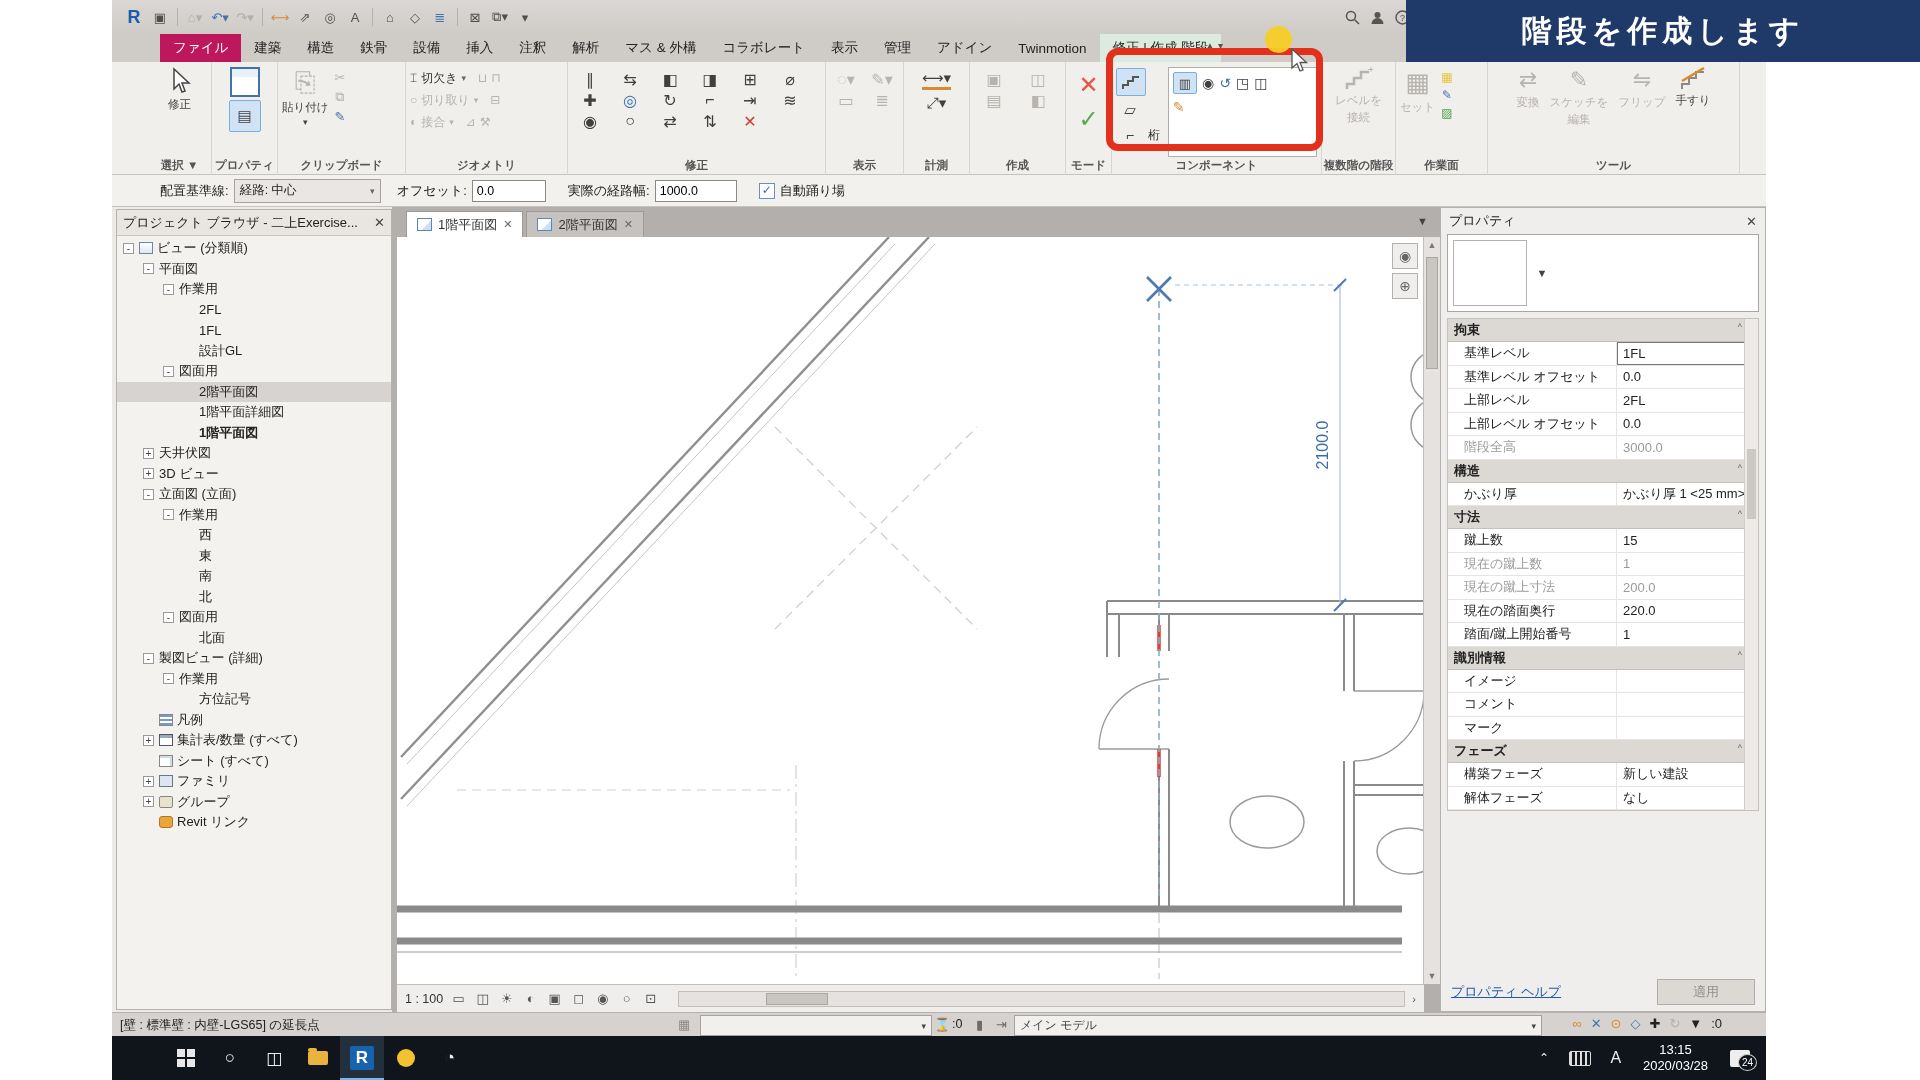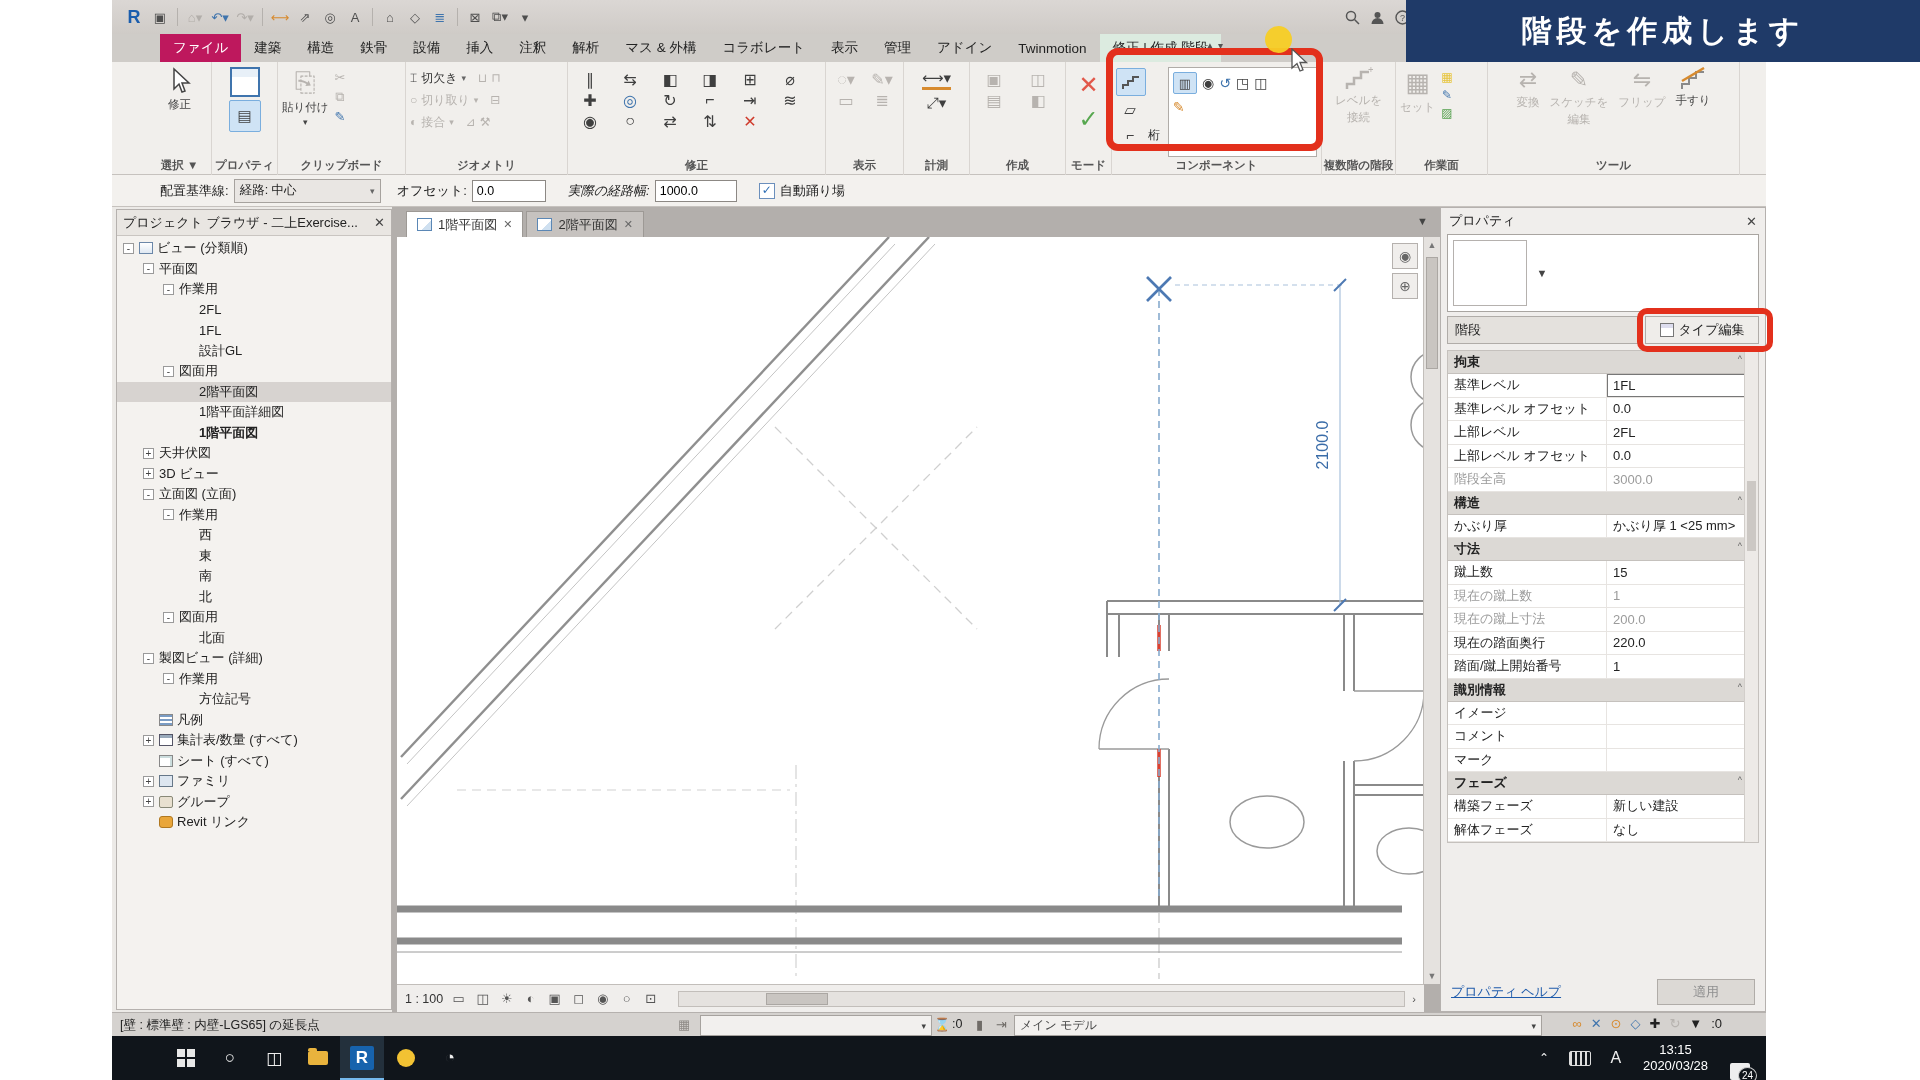--- a/index.html
+++ b/index.html
@@ -100,21 +100,21 @@
   .fsel{flex:1;background:#e4e1dd;border:1px solid #b0aca8;display:flex;align-items:center;padding:0 7px;color:#222;}
   .edittype{width:112px;background:#efedea;border:1px solid #b0aca8;display:flex;align-items:center;justify-content:center;
     gap:5px;font-size:13px;color:#222;position:relative;}
   .et-ico{width:12px;height:12px;border:1px solid #777;background:linear-gradient(#dde 0 4px,#fff 4px);}
   .redbox2{position:absolute;left:-9px;right:-15px;top:-9px;bottom:-9px;border:6px solid #e3301c;border-radius:10px;z-index:55;pointer-events:none;}
   .pgrid{margin:6px 6px 0;background:#fff;border:1px solid #c5c1bd;position:relative;}
   .ghead{height:22px;background:#dcd9d5;border-bottom:1px solid #c5c1bd;display:flex;align-items:center;
     padding:0 22px 0 6px;font-weight:bold;color:#222;position:relative;}
   .caret{position:absolute;right:16px;top:3px;font-size:9px;color:#666;font-weight:normal;}
   .prow{display:flex;height:22.5px;border-bottom:1px solid #e7e4e1;align-items:stretch;padding-right:13px;}
-  .pname{width:152px;flex:none;padding-left:6px;display:flex;align-items:center;border-right:1px solid #e7e4e1;
+  .pname{width:152px;flex:none;padding-left:16px;display:flex;align-items:center;border-right:1px solid #e7e4e1;
     white-space:nowrap;overflow:hidden;color:#222;}
   .pval{flex:1;padding-left:6px;display:flex;align-items:center;white-space:nowrap;overflow:hidden;color:#222;}
   .prow.dim .pname,.prow.dim .pval{color:#9b9b9b;}
   .prow.vbox .pval{box-shadow:inset 0 0 0 1px #777;}
   .pscroll{position:absolute;right:0;top:0;bottom:0;width:13px;background:#edeae7;border-left:1px solid #d2ceca;}
   .pthumb{position:absolute;left:2px;right:2px;top:130px;height:70px;background:#ccc8c4;}
   .pbottom{position:absolute;left:10px;right:10px;bottom:6px;display:flex;align-items:center;justify-content:space-between;}
   .phelp{color:#1f5bab;text-decoration:underline;}
   .applybtn{width:96px;height:24px;background:#dcd9d5;border:1px solid #b0aca8;color:#8f8f8f;display:flex;align-items:center;justify-content:center;}
   
@@ -451,21 +451,21 @@
     </div>
 
     <div class="optionsbar">
       <span>配置基準線:</span>
       <div class="obcombo">
         <span>経路: 中心</span>
         <span style="font-size:9px;color:#666;">▾</span>
       </div>
       <span style="margin-left:16px;">オフセット:</span>
       <input class="obinput" style="width: 64px;" readonly="" value="0.0">
-      <span style="margin-left:22px;font-style:italic;">実際の経路幅:</span>
+      <span style="margin-left:22px;">実際の経路幅:</span>
       <input class="obinput" style="width: 72px;" readonly="" value="1000.0">
       <span class="chk">✓</span>
       <span>自動踊り場</span>
     </div>
 
     <div class="browser">
       <div class="bheader">
         <span>プロジェクト ブラウザ - 二上Exercise...</span>
         <span class="bx">✕</span>
       </div>
@@ -779,30 +779,20 @@
 
     <div class="props">
       <div class="pheader">
         <span>プロパティ</span>
         <span style="margin-left:auto;color:#444;">✕</span>
       </div>
       <div class="typesel">
         <div class="thumb"></div>
         <div class="tsdd">▼</div>
       </div>
-      <div class="filterrow">
-        <div class="fsel">
-          <span>階段</span>
-        </div>
-        <div class="edittype">
-          <div class="redbox2"></div>
-          <span class="et-ico"></span>
-          <span>タイプ編集</span>
-        </div>
-      </div>
       <div class="pgrid">
 
           <div>
             <div class="ghead">
               <span>拘束</span>
               <span class="caret">^</span>
             </div>
             <div>
 
                 <div class="prow vbox">
@@ -990,21 +980,21 @@
     <div class="tbright">
       <div class="tbico" style="width:30px;font-size:12px;">⌃</div>
       <div class="tbico" style="width:34px;">
           <span class="kb"></span>
         </div>
       <div class="tbico" style="width:30px;font-size:16px;">A</div>
       <div class="clock">
         <div>13:15</div>
         <div>2020/03/28</div>
       </div>
-      <div class="tbico" style="width:40px;align-items:flex-end;">
+      <div class="tbico" style="width:40px;">
         <span class="notif">
             <span class="badge">24</span>
           </span>
       </div>
     </div>
   </div>
 
   <div class="banner">
     <span>階段を作成します</span>
   </div>

